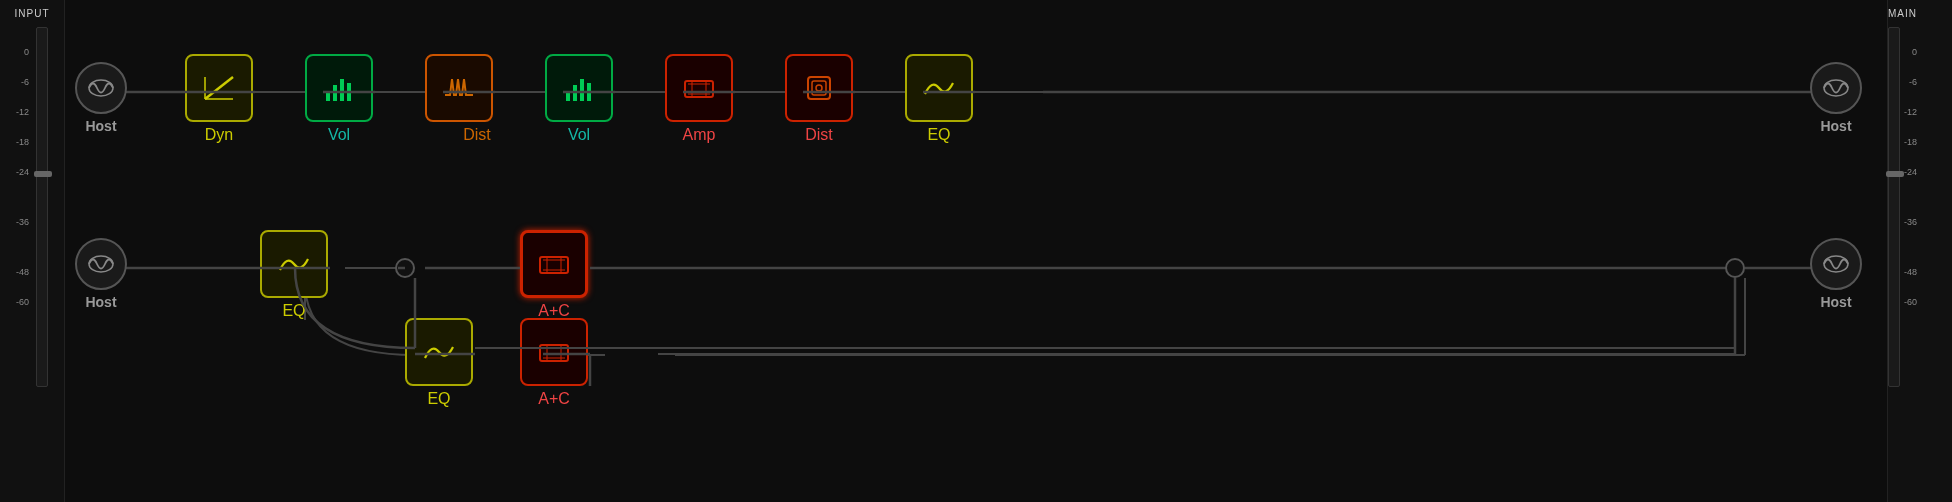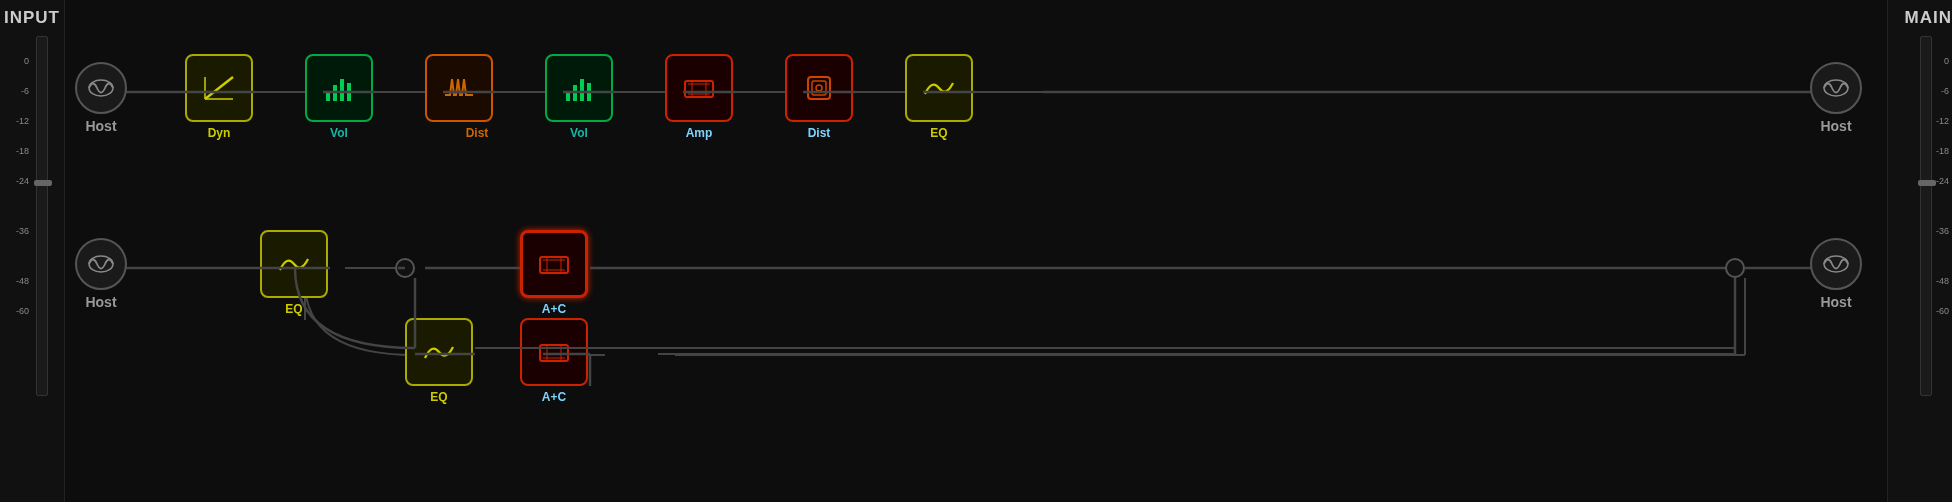--- a/index.html
+++ b/index.html
@@ -29,22 +29,22 @@
       display: flex;
       flex-direction: column;
       align-items: center;
       padding-top: 8px;
       position: relative;
       z-index: 10;
     }
 
     .vu-label {
       color: #ccc;
-      font-size: 17px;
-      font-weight: bold;
+      font-size: 10px;
+      font-weight: normal;
       letter-spacing: 1px;
       margin-bottom: 4px;
     }
 
     .vu-numbers {
       display: flex;
       flex-direction: column;
       font-size: 9px;
       color: #888;
       gap: 0;
@@ -79,21 +79,21 @@
     }
 
     
     .vu-right {
       width: 65px;
       height: 100%;
       background: #111;
       border-left: 1px solid #222;
       display: flex;
       flex-direction: column;
-      align-items: flex-end;
+      align-items: flex-start;
       padding-top: 8px;
       position: relative;
       z-index: 10;
     }
 
     
     .signal-area {
       flex: 1;
       height: 100%;
       position: relative;
@@ -145,28 +145,28 @@
       border-color: #00aa44;
       background: #001a0a;
     }
 
     .plugin-box.active-orange {
       border-color: #cc5500;
       background: #1a0a00;
     }
 
     .plugin-label {
-      font-size: 12px;
+      font-size: 16px;
       margin-top: 4px;
-      font-weight: bold;
+      font-weight: normal;
     }
     .label-yellow { color: #cccc00; }
     .label-green { color: #14b8a6; }
     .label-orange { color: #cc6600; margin-left: 36px; }
-    .label-red { color: #7dd3fc; }
+    .label-red { color: #ef4444; }
 
     
     .host-node {
       position: absolute;
       display: flex;
       flex-direction: column;
       align-items: center;
       cursor: pointer;
     }
 

